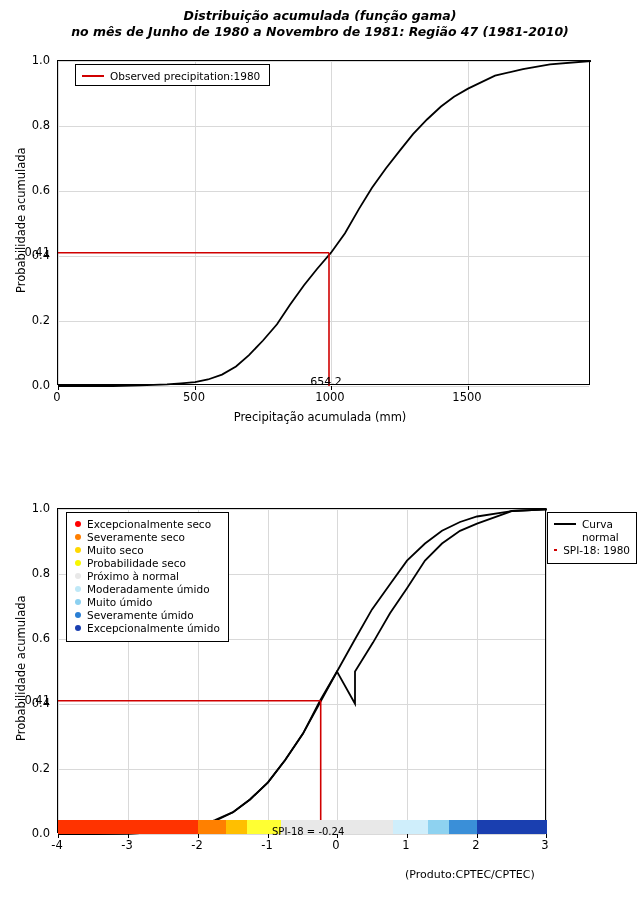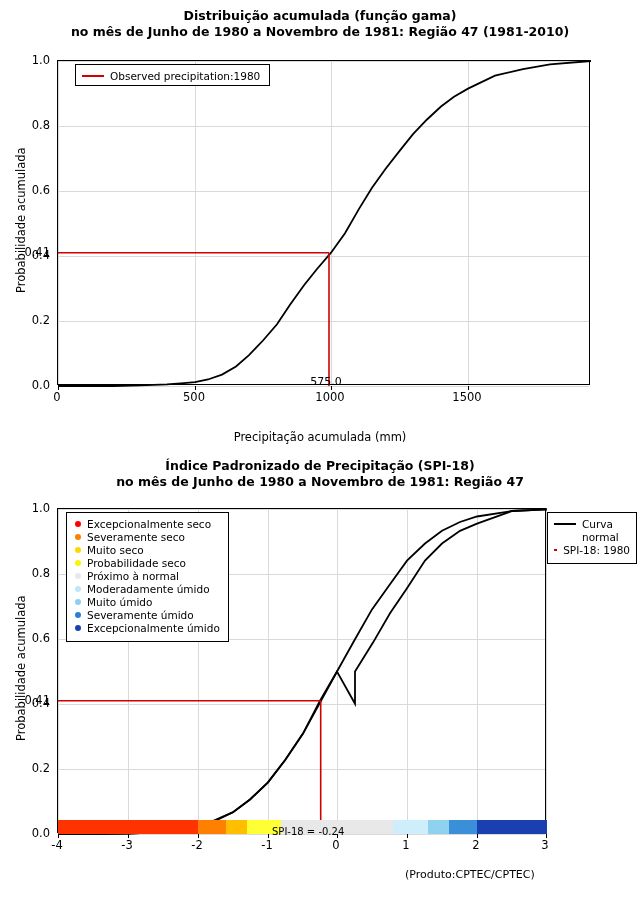--- a/index.html
+++ b/index.html
@@ -67,21 +67,21 @@
 
   svg{position:absolute;left:0;top:0;overflow:visible;}
 </style>
 </head>
 <body>
 
 <div class="page">
 
   <div class="panel" id="panel-top">
 
-    <div class="title" style="top:8px;">
+    <div class="title" style="top:8px;font-style:italic;">
       <span class="l1">Distribuição acumulada (função gama)</span>
       <span class="l2">no mês de Junho de 1980 a Novembro de 1981: Região 47 (1981-2010)</span>
     </div>
 
     <div class="plot" id="plot-top" style="left:57px;top:60px;width:533px;height:325px;">
 
       <div class="grid-line v" style="left:0px;"></div>
       <div class="grid-line v" style="left:137px;"></div>
       <div class="grid-line v" style="left:273px;"></div>
       <div class="grid-line v" style="left:410px;"></div>
@@ -121,32 +121,28 @@
     <div class="tick-y" style="left:10px;top:125px;width:40px;">0.8</div>
     <div class="tick-y" style="left:10px;top:60px;width:40px;">1.0</div>
 
     <div class="tick-y" style="left:8px;top:251.75px;width:42px;">0.41</div>
 
     <div class="tick-x" style="left:57px;top:390px;width:60px;">0</div>
     <div class="tick-x" style="left:194px;top:390px;width:60px;">500</div>
     <div class="tick-x" style="left:330px;top:390px;width:60px;">1000</div>
     <div class="tick-x" style="left:467px;top:390px;width:60px;">1500</div>
 
-    <div class="ann" style="left:286px;top:375px;width:80px;text-align:center;">575.0</div>
-
-    <div class="axis-label" style="top:430px;">Precipitação acumulada (mm)</div>
+    <div class="ann" style="left:286px;top:375px;width:80px;text-align:center;">654.2</div>
+
+    <div class="axis-label" style="top:410px;">Precipitação acumulada (mm)</div>
     <div class="ylabel" style="left:14px;top:293px;">Probabilidade acumulada</div>
   </div>
 
   <div class="panel" id="panel-bottom">
 
-    <div class="title" style="top:8px;">
-      <span class="l1">Índice Padronizado de Precipitação (SPI-18)</span>
-      <span class="l2">no mês de Junho de 1980 a Novembro de 1981: Região 47</span>
-    </div>
 
     <div class="plot" id="plot-bottom" style="left:57px;top:58px;width:489px;height:325px;">
 
       <div class="grid-line v" style="left:0px;"></div>
       <div class="grid-line v" style="left:70px;"></div>
       <div class="grid-line v" style="left:140px;"></div>
       <div class="grid-line v" style="left:210px;"></div>
       <div class="grid-line v" style="left:279px;"></div>
       <div class="grid-line v" style="left:349px;"></div>
       <div class="grid-line v" style="left:419px;"></div>

